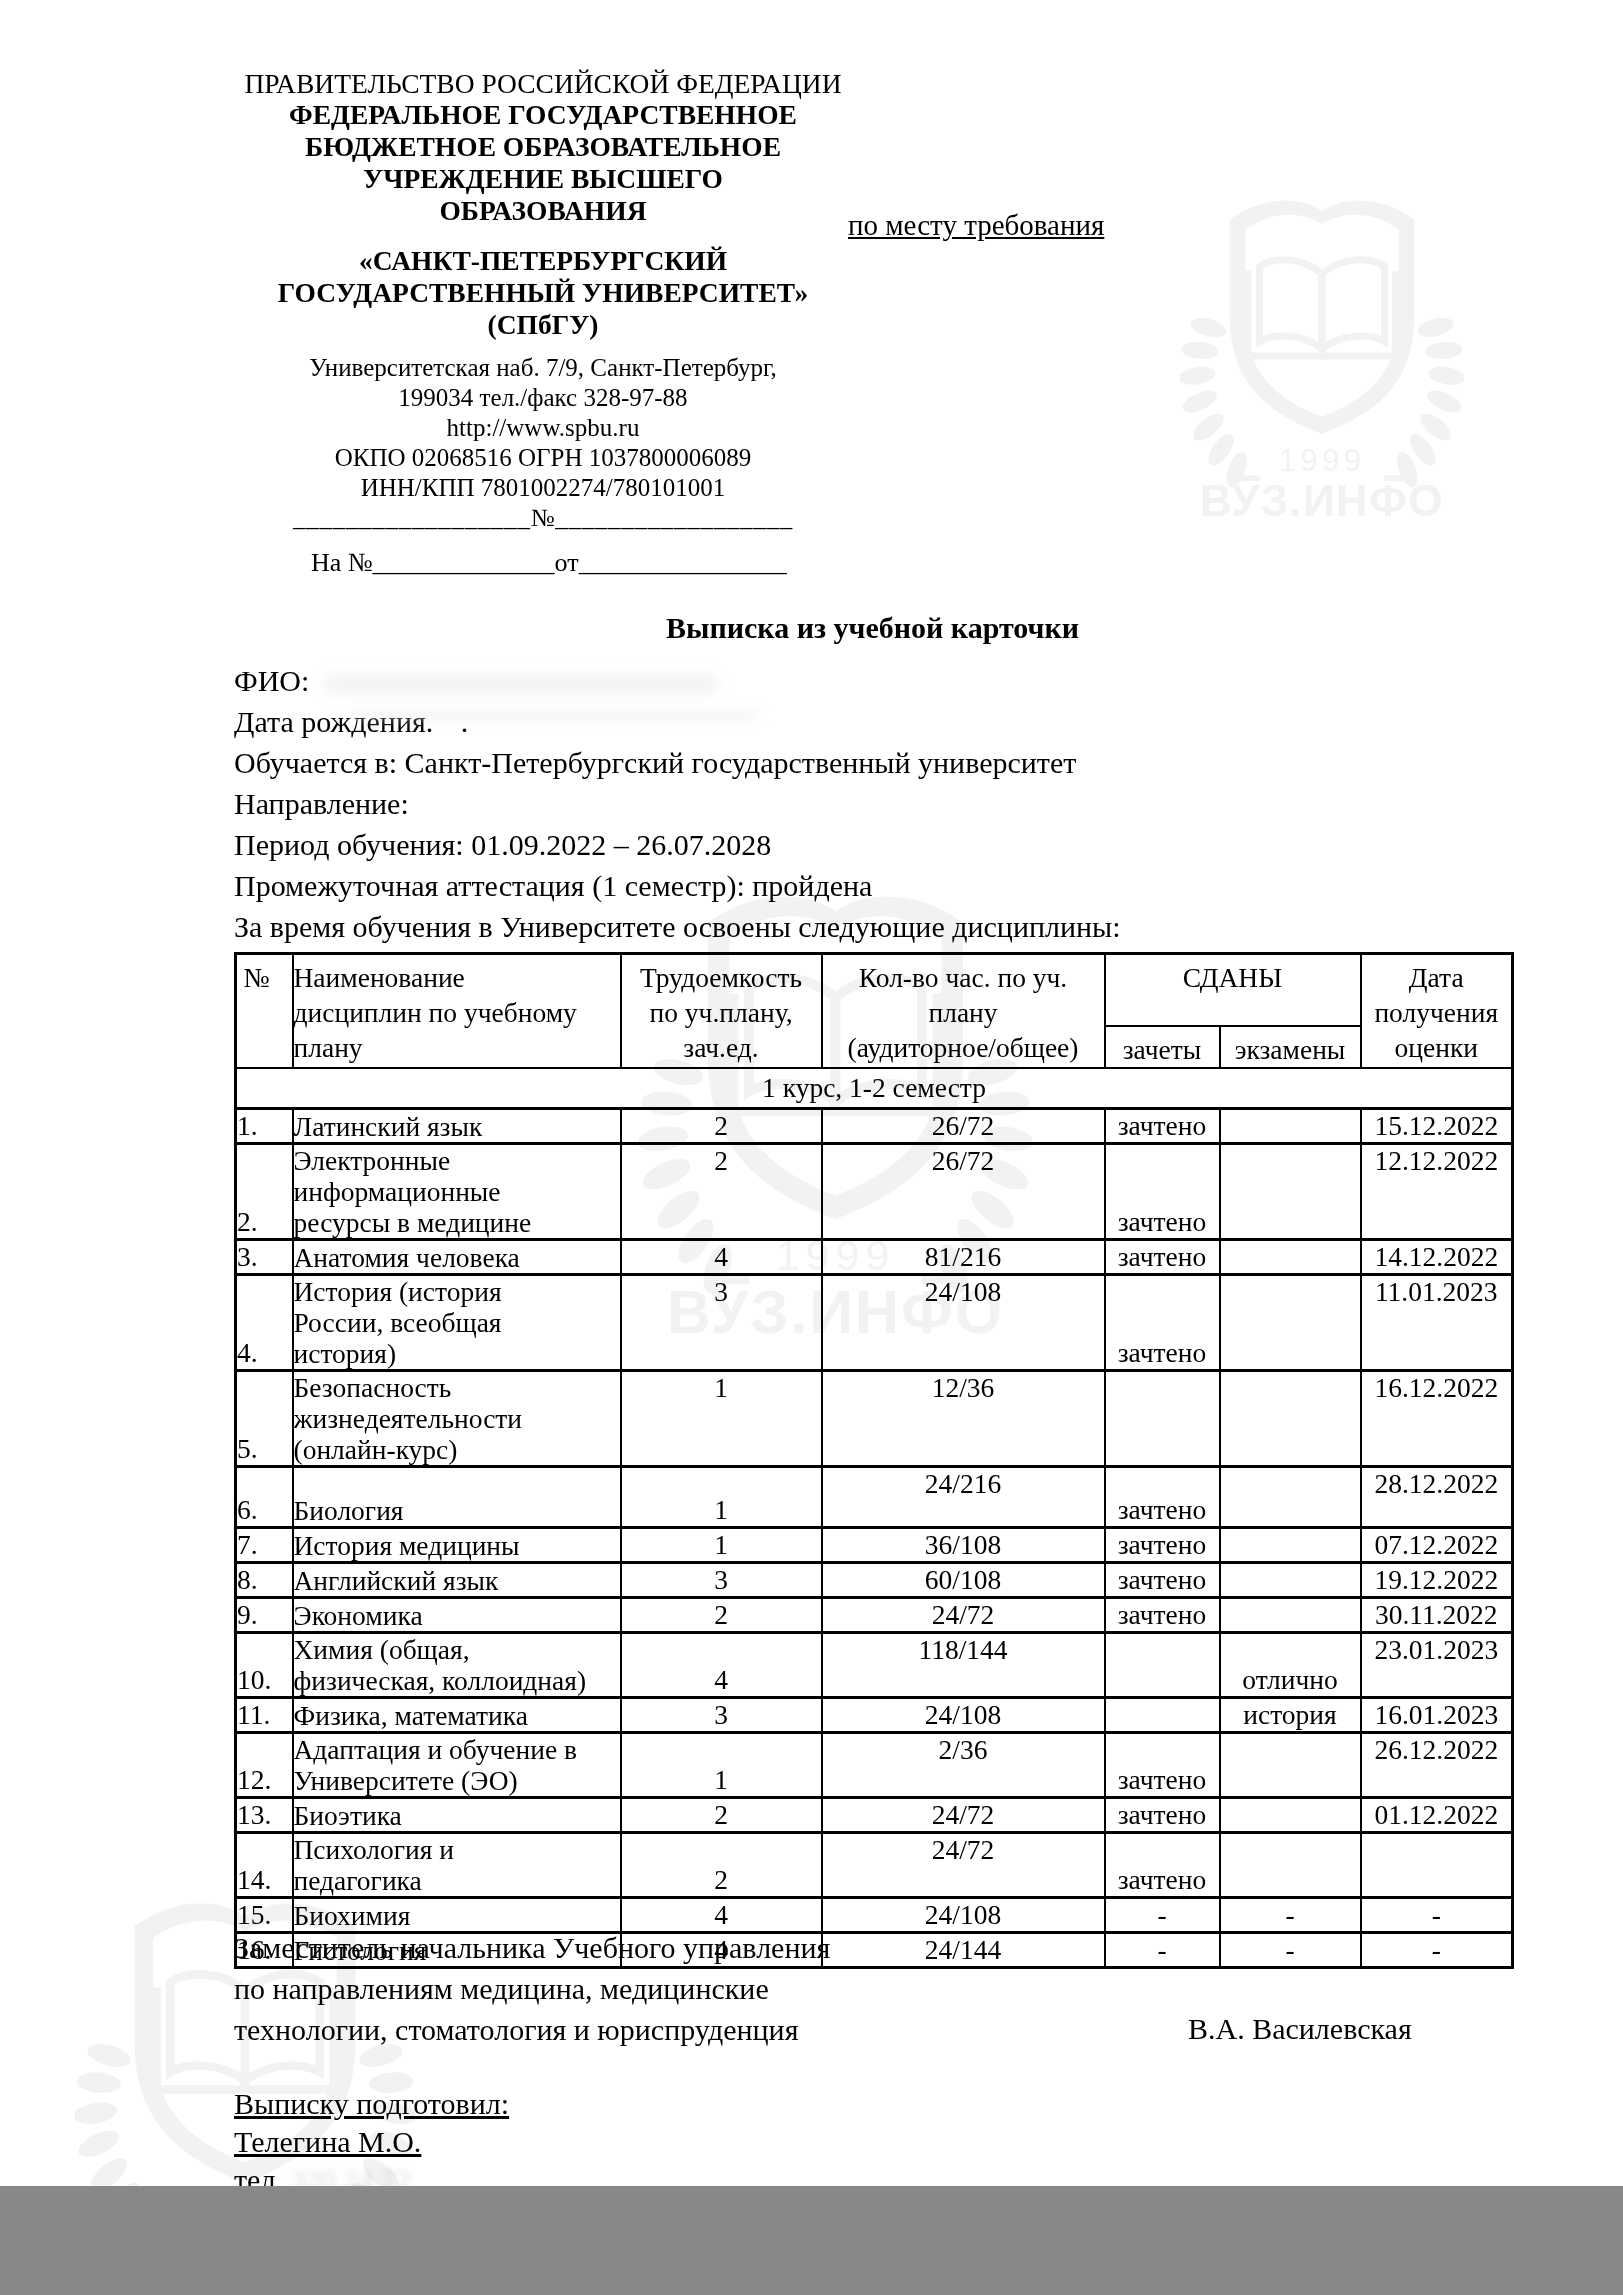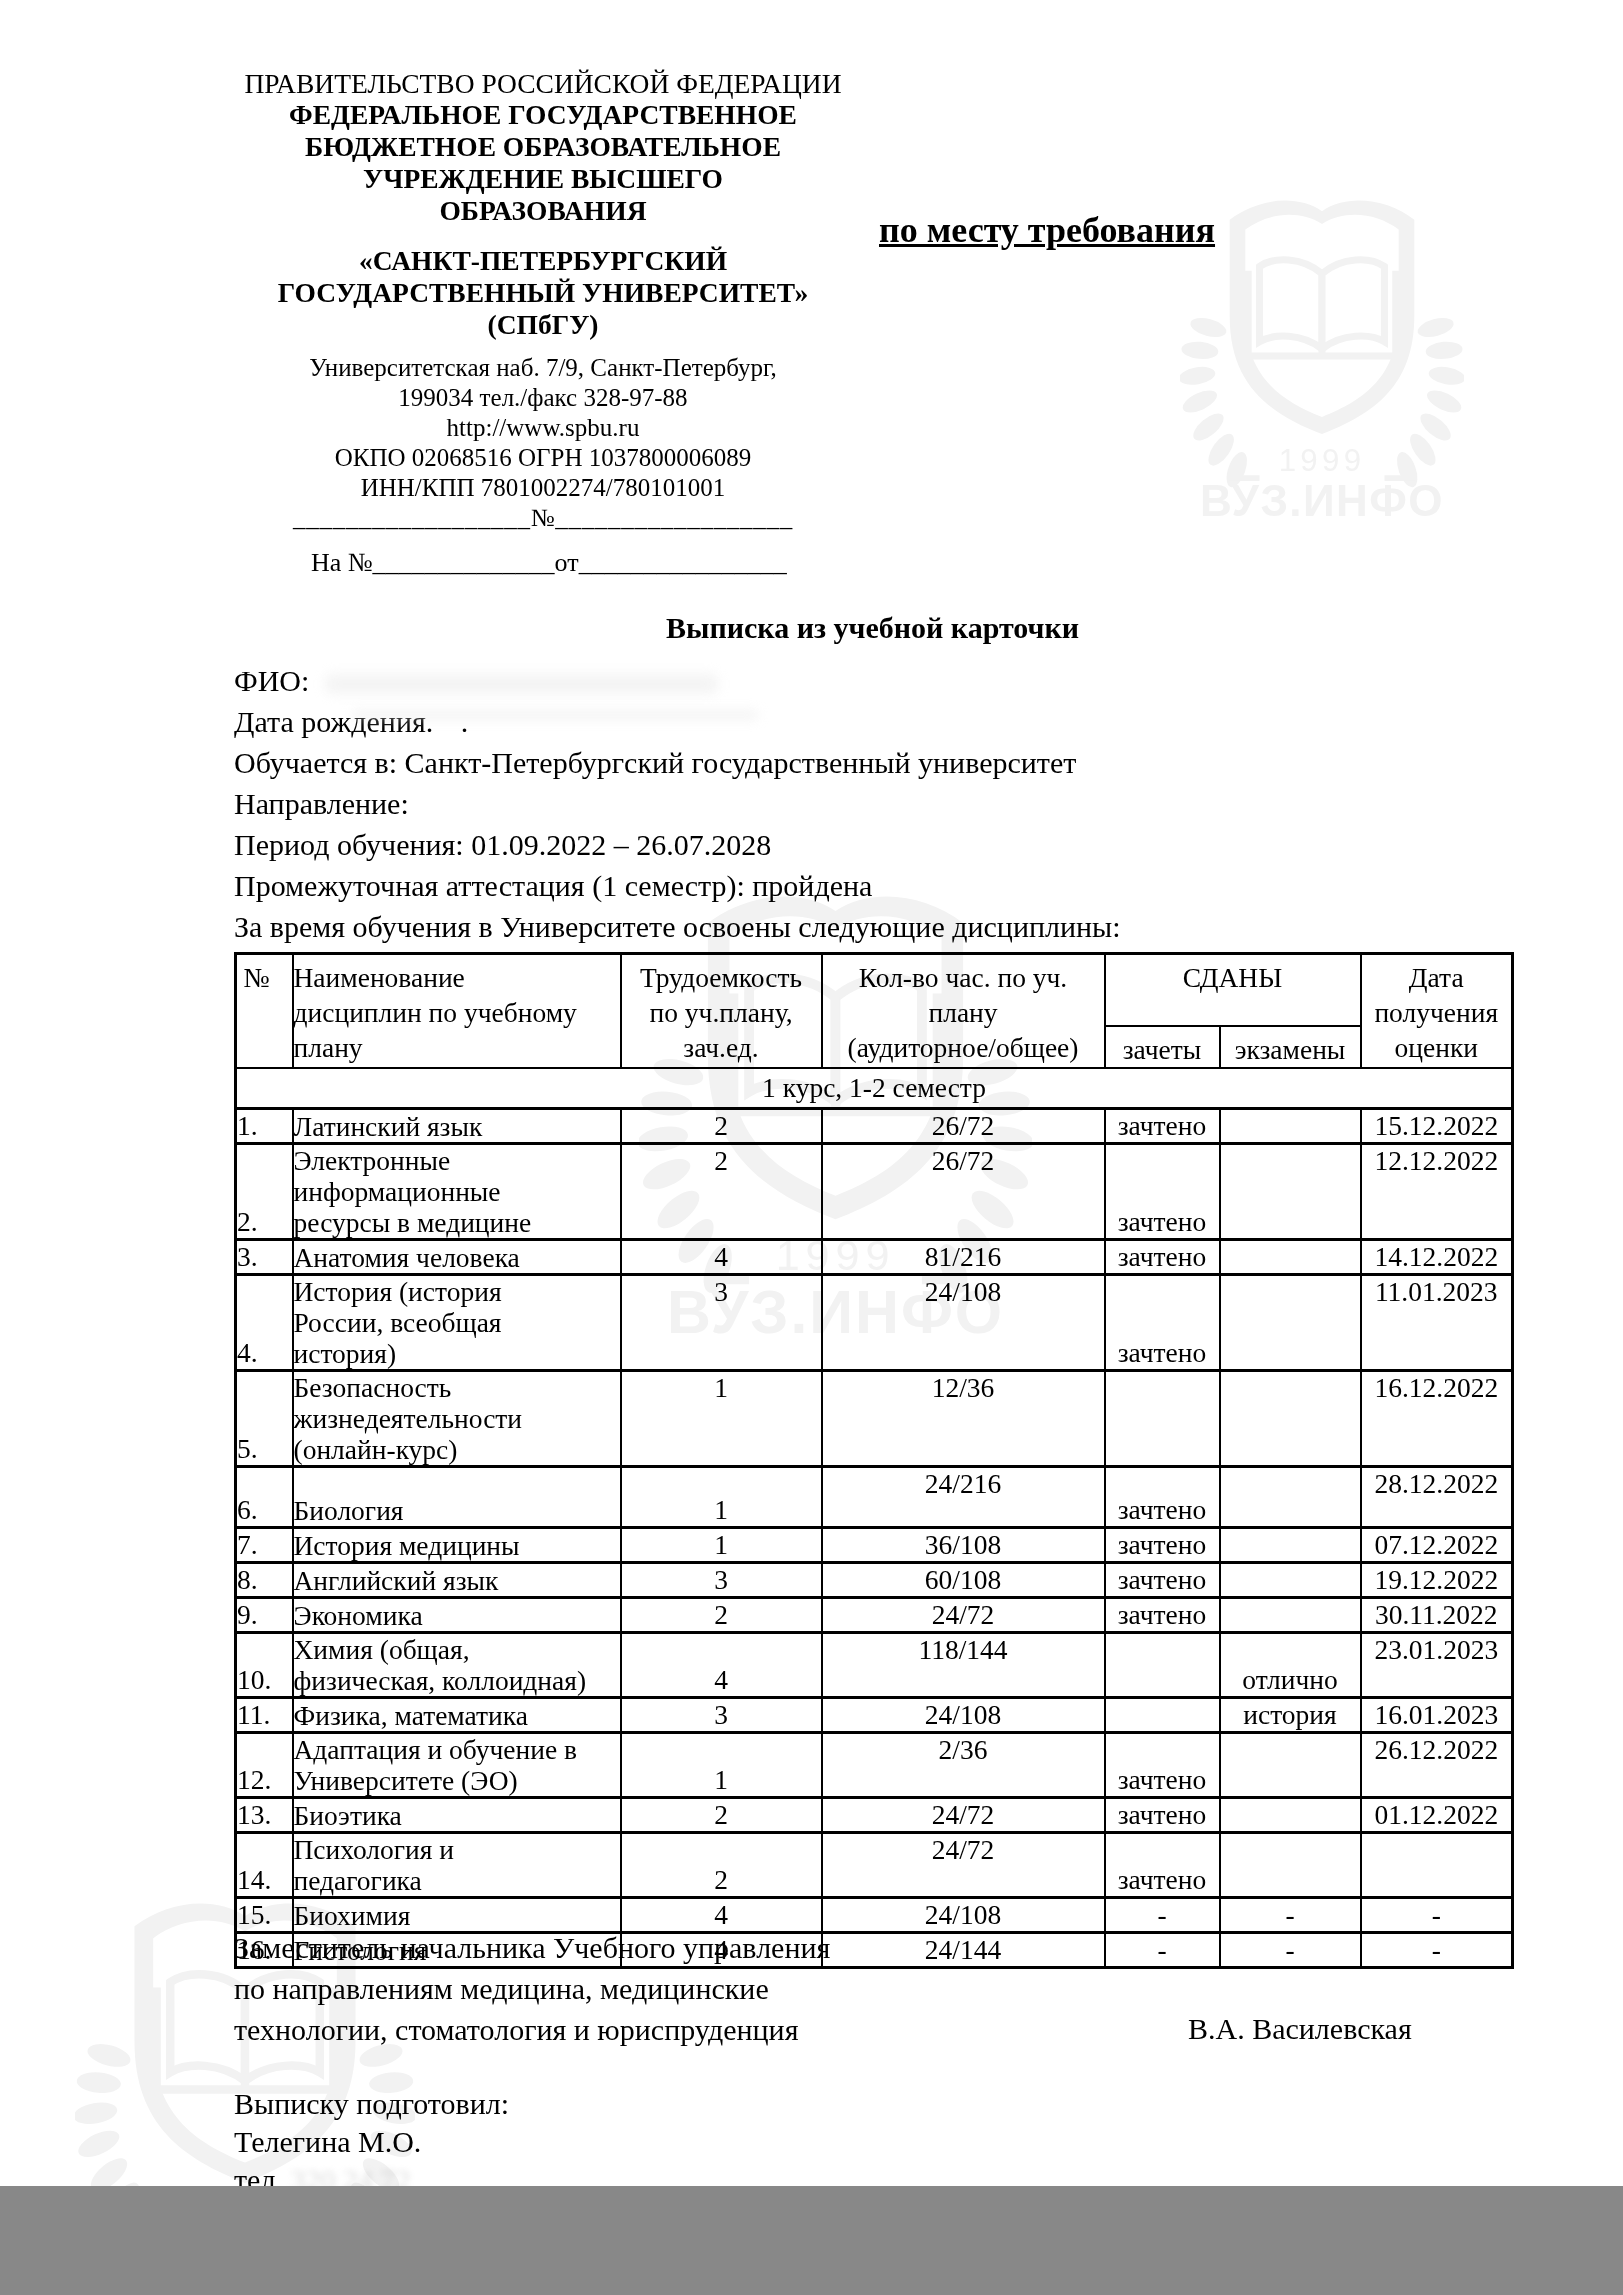--- a/index.html
+++ b/index.html
@@ -15,21 +15,21 @@
   
   .wm{position:absolute;z-index:0;}
   
   .letterhead{left:242px;top:68px;width:602px;text-align:center;}
   .lh-gov{font-size:27.5px;line-height:31px;}
   .lh-inst{font-weight:bold;font-size:27.5px;line-height:32px;}
   .lh-univ{font-weight:bold;font-size:27.5px;line-height:32px;margin-top:18.3px;}
   .lh-addr{font-size:25px;line-height:30px;margin-top:11.8px;}
   .lh-numline{font-size:25px;line-height:30px;letter-spacing:0.7px;}
   .ref-line{left:311px;top:548px;font-size:26px;}
-  .addressee{left:879px;top:209px;font-size:36px;text-decoration:underline;font-weight:bold;}
+  .addressee{left:848px;top:209px;font-size:29px;text-decoration:underline;}
   
   .title{left:234px;top:611px;width:1277px;text-align:center;font-weight:bold;font-size:30px;}
   .info{left:234px;top:660px;width:1309px;font-size:30px;}
   .info .iline{height:41px;line-height:41px;white-space:nowrap;}
   .smudge{display:inline-block;vertical-align:middle;background:#e7e7e7;filter:blur(5.9px);opacity:.45;border-radius:6.5px;}
   .smudge.name{width:393px;height:19.6px;margin-left:15.7px;}
   .smudge.under{position:absolute;left:118px;top:51px;width:406px;height:7.9px;opacity:.55;}
   .remnant-dot{margin-left:27.5px;}
   
   .tblwrap{left:234px;top:952px;}
@@ -47,21 +47,21 @@
   td.c-name{text-align:left;padding-left:9.2px;line-height:31px;white-space:pre-line;margin-left:28px;}
   td.c-mid{text-align:center;}
   .va-t{vertical-align:top;padding-top:2.6px;}
   .va-m{vertical-align:middle;}
   .va-b{vertical-align:bottom;padding-bottom:5.2px;}
   .pre{white-space:pre-line;}
   
   .footer{left:234px;top:1927px;font-size:30px;}
   .footer .fline{height:41px;line-height:41px;white-space:nowrap;}
   .sig-name{left:1188px;top:2008px;font-size:30px;height:41px;line-height:41px;}
-  .prepared{left:234px;top:2085px;font-size:30px;}
+  .prepared{left:234px;top:2085px;font-size:30px;text-decoration:underline;}
   .prepared .pline{height:38px;line-height:38px;white-space:nowrap;}
   .redacted-phone{color:#9a9a9a;opacity:.35;filter:blur(3.3px);}
 </style>
 </head>
 <body>
 
 <svg width="0" height="0" style="position:absolute">
   <defs>
     <g id="wm-emblem">
 

